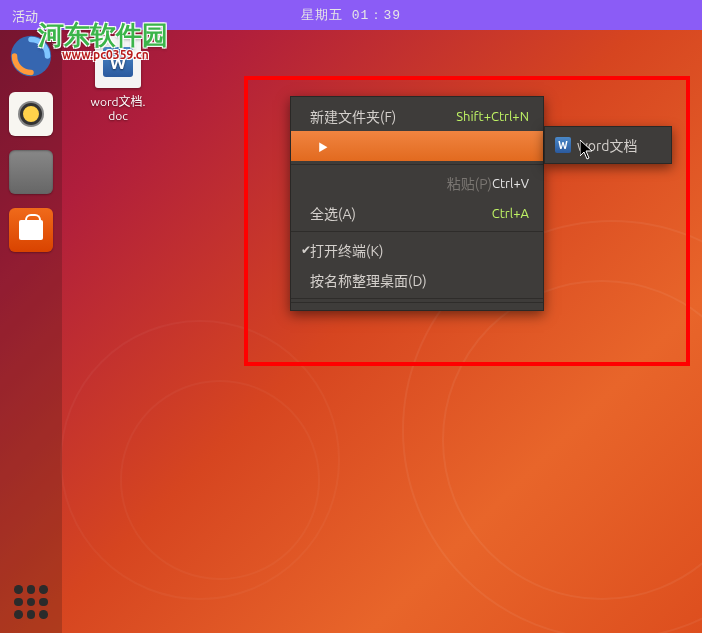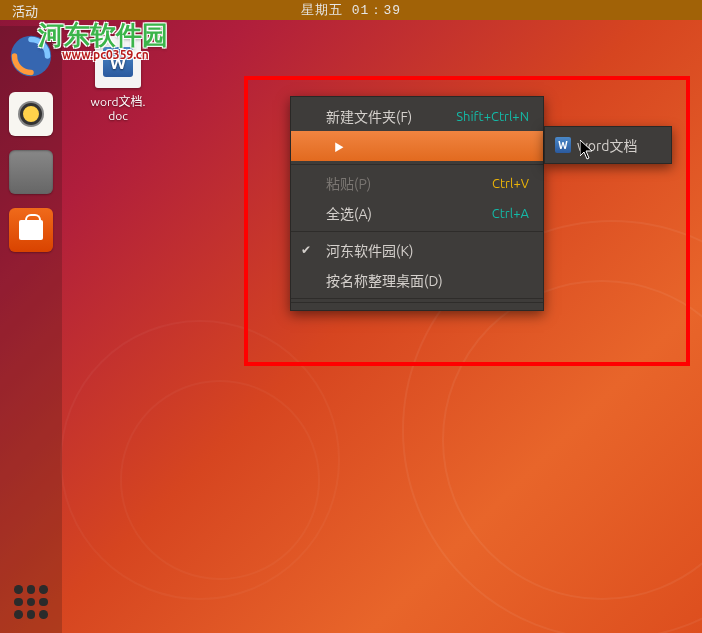--- a/index.html
+++ b/index.html
@@ -20,22 +20,22 @@
     }
     .swirl1 { width: 320px; height: 320px; right: -60px; top: 280px; }
     .swirl2 { width: 420px; height: 420px; right: -120px; top: 220px; }
     .swirl3 { width: 200px; height: 200px; left: 120px; top: 380px; border-color: rgba(255,255,255,0.04); }
     .swirl4 { width: 280px; height: 280px; left: 60px; top: 320px; border-color: rgba(255,255,255,0.04); }
 
     
     .topbar {
       position: absolute;
       top: 0; left: 0; right: 0;
-      height: 20px;
-      background: #a16207;
+      height: 30px;
+      background: #8b5cf6;
       color: #e6e6e6;
       display: flex;
       align-items: center;
       font-size: 13px;
       z-index: 5;
     }
     .topbar .activities { padding: 0 12px; }
     .topbar .clock { position: absolute; left: 50%; transform: translateX(-50%); letter-spacing: 1px; font-family: Liberation Mono, monospace; }
 
     
@@ -141,36 +141,36 @@
       box-shadow: 0 4px 12px rgba(0,0,0,0.5);
       font-size: 14px;
       color: #d4d0cc;
       z-index: 10;
       padding: 4px 0;
     }
     .menu-item {
       display: flex;
       align-items: center;
       height: 30px;
-      padding: 0 14px 0 35px;
+      padding: 0 14px 0 19px;
       position: relative;
     }
     .menu-item .label { flex: 1; }
-    .menu-item .shortcut { color: #14b8a6; font-size: 13px; }
+    .menu-item .shortcut { color: #bef264; font-size: 13px; }
     .menu-item .arrow { color: #d4d0cc; font-size: 10px; margin-left: 8px; }
     .menu-item.hover {
       background: linear-gradient(#f08440,#e26a1f);
       color: #fff;
     }
     .menu-item.hover .arrow { color: #fff; }
     .menu-item .check {
       position: absolute; left: 10px; font-size: 12px;
     }
-    .menu-item.disabled { color: #7a7672; }
-    .menu-item.disabled .shortcut { color: #eab308; }
+    .menu-item.disabled { color: #7a7672; text-align: right; }
+    .menu-item.disabled .shortcut { color: #e5e5e5; }
     .menu-sep { height: 1px; background: #2e2c2a; margin: 3px 0; }
 
     
     .submenu {
       position: absolute;
       left: 544px; top: 126px;
       width: 128px;
       background: #3e3c3a;
       border: 1px solid #2a2826;
       box-shadow: 0 4px 12px rgba(0,0,0,0.5);
@@ -264,21 +264,21 @@
     <span class="label">粘贴(P)</span>
     <span class="shortcut">Ctrl+V</span>
   </div>
   <div class="menu-item">
     <span class="label">全选(A)</span>
     <span class="shortcut">Ctrl+A</span>
   </div>
   <div class="menu-sep"></div>
   <div class="menu-item">
     <span class="check">✔</span>
-    <span class="label">河东软件园(K)</span>
+    <span class="label">打开终端(K)</span>
   </div>
   <div class="menu-item">
     <span class="label">按名称整理桌面(D)</span>
   </div>
   <div class="menu-sep"></div>
   <div class="menu-sep"></div>
 </div>
 
 <div class="submenu">
   <div class="menu-item">

